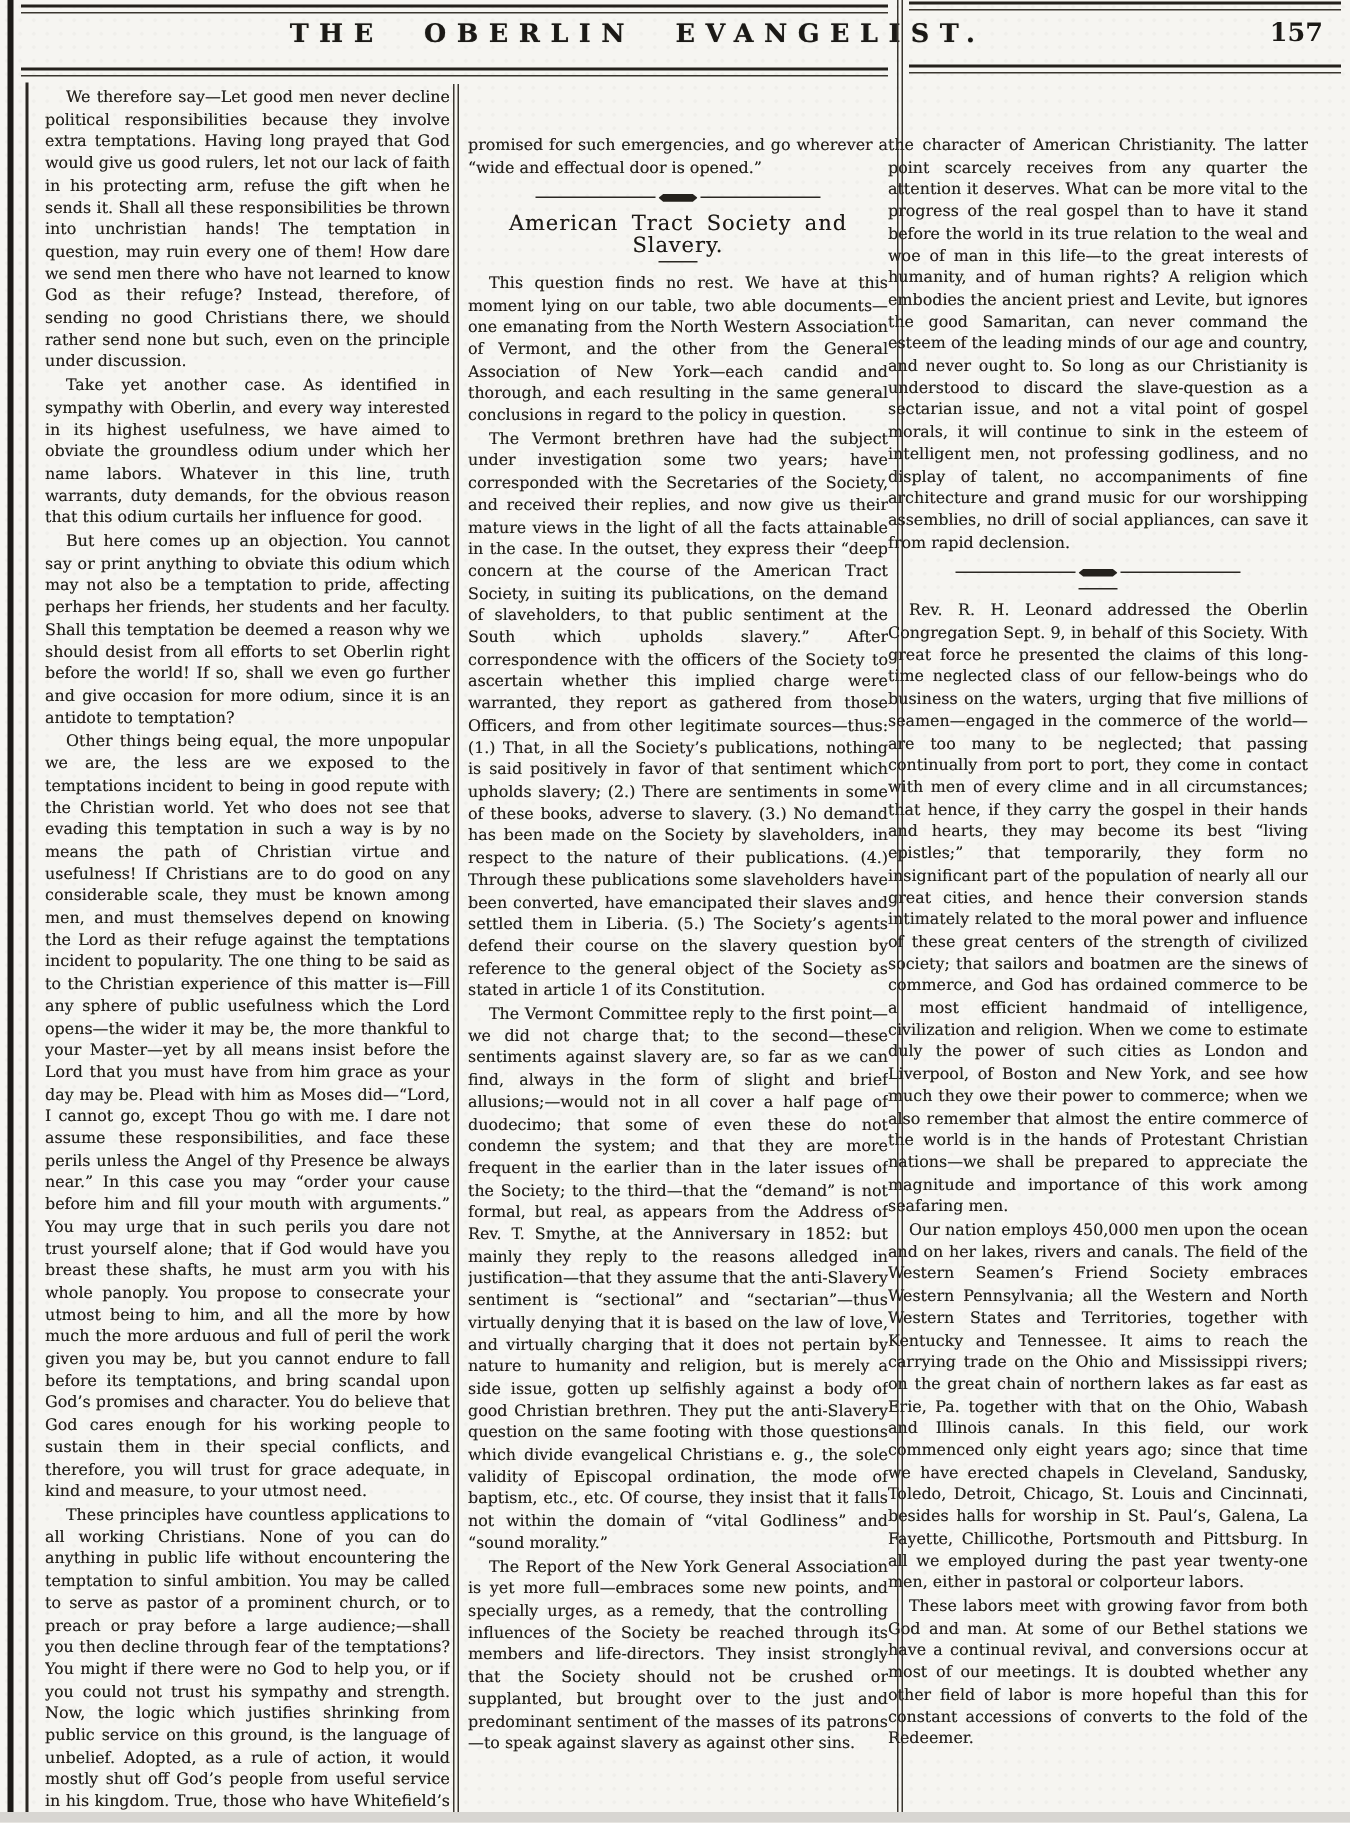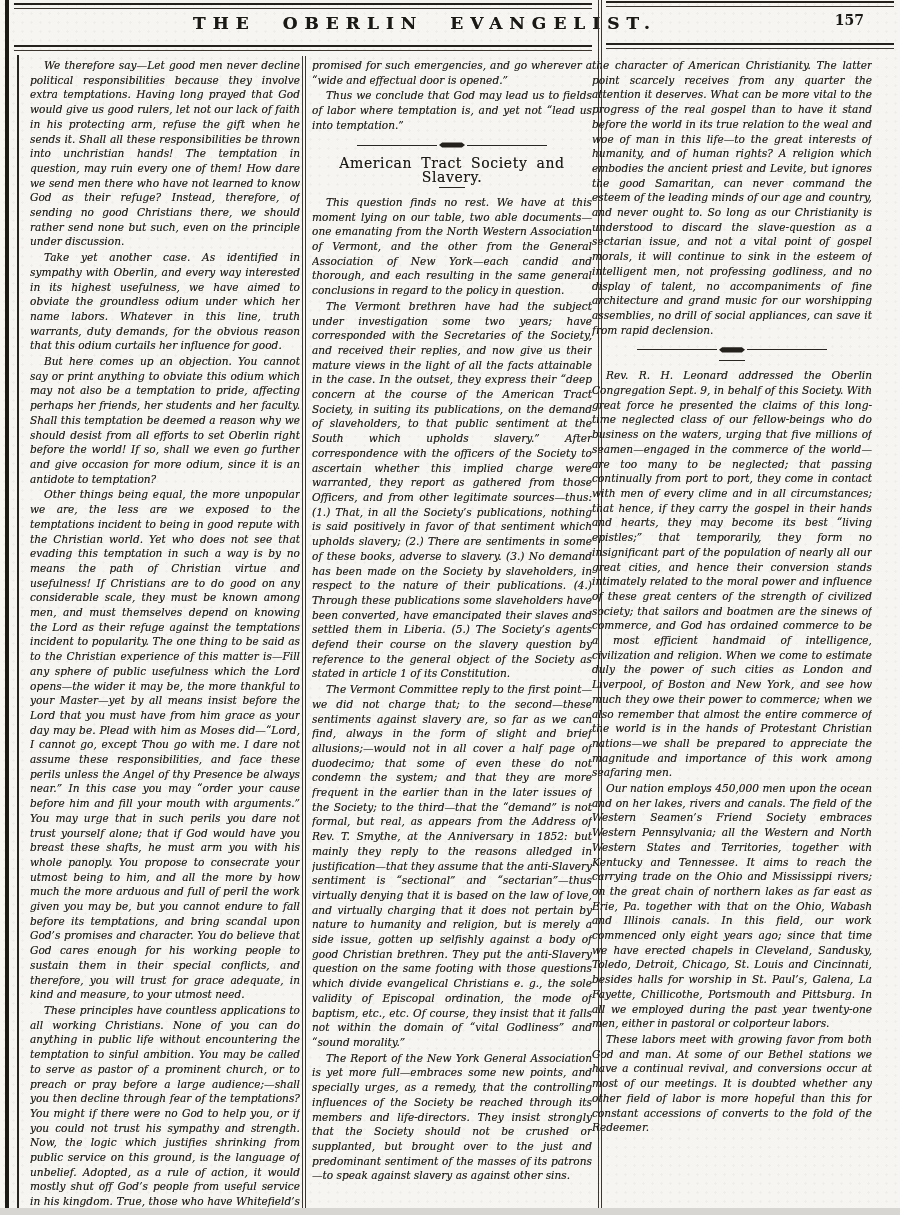--- a/index.html
+++ b/index.html
@@ -16,22 +16,22 @@
   }
   .masthead {
     position:absolute; left:20px; top:13px; width:810px;
     text-align:center;
     font-size:17px; font-weight:bold;
     letter-spacing:7px; word-spacing:14px;
     color:#1b1916;
     text-shadow:0 0 0.5px rgba(20,18,15,0.6);
   }
   .page-number {
-    position:absolute; right:36px; top:12px;
-    font-size:14px; font-weight:bold; color:#1b1916;
+    position:absolute; right:18px; top:12px;
+    font-size:17px; font-weight:bold; color:#1b1916;
   }
   .rule-double {
     position:absolute; height:3px;
     border-top:2px solid #24211c;
     border-bottom:1px solid #3a362f;
   }
   .r-top-left   { left:14px;  top:3px;  width:578px; }
   .r-top-right  { left:606px; top:1px;  width:288px; }
   .r-mid-left   { left:14px;  top:45px; width:578px; }
   .r-mid-right  { left:606px; top:43px; width:288px; }
@@ -54,22 +54,22 @@
     position:absolute; top:58px;
     text-align:justify;
     font-size:10.6px; line-height:14.7px;
     height:1150px; overflow:hidden;
     color:#24211c;
     text-shadow:0 0 0.35px rgba(30,26,22,0.55);
   }
   .col-1 { left:30px;  width:270px; }
   .col-2 { left:312px; width:280px; }
   .col-3 { left:592px; width:280px; }
-  .col p { margin:0 0 1px 0; text-indent:14px;font-style:italic; }
-  .col p.noindent { text-indent:0; }
+  .col p { margin:0 0 1px 0; text-indent:14px; }
+  .col p.noindent { text-indent:0;margin-top:32px; }
   .article-heading {
     margin:4px 0 2px 0;
     text-align:center;
     font-size:14px; font-weight:normal;
     letter-spacing:0.6px; word-spacing:4px;
     text-indent:0;
     color:#1d1a16;
   }
   .section-divider {
     display:flex; align-items:center; justify-content:center;
@@ -109,21 +109,20 @@
   <div class="col col-1">
     <p>We therefore say—Let good men never decline political responsibilities because they involve extra temptations.  Having long prayed that God would give us good rulers, let not our lack of faith in his protecting arm, refuse the gift when he sends it.  Shall all these responsibilities be thrown into unchristian hands!  The temptation in question, may ruin every one of them! How dare we send men there who have not learned to know God as their refuge?  Instead, therefore, of sending no good Christians there, we should rather send none but such, even on the principle under discussion.</p>
     <p>Take yet another case.  As identified in sympathy with Oberlin, and every way interested in its highest usefulness, we have aimed to obviate the groundless odium under which her name labors.  Whatever in this line, truth warrants, duty demands, for the obvious reason that this odium curtails her influence for good.</p>
     <p>But here comes up an objection.  You cannot say or print anything to obviate this odium which may not also be a temptation to pride, affecting perhaps her friends, her students and her faculty.  Shall this temptation be deemed a reason why we should desist from all efforts to set Oberlin right before the world!  If so, shall we even go further and give occasion for more odium, since it is an antidote to temptation?</p>
     <p>Other things being equal, the more unpopular we are, the less are we exposed to the temptations incident to being in good repute with the Christian world.  Yet who does not see that evading this temptation in such a way is by no means the path of Christian virtue and usefulness!  If Christians are to do good on any considerable scale, they must be known among men, and must themselves depend on knowing the Lord as their refuge against the temptations incident to popularity.  The one thing to be said as to the Christian experience of this matter is—Fill any sphere of public usefulness which the Lord opens—the wider it may be, the more thankful to your Master—yet by all means insist before the Lord that you must have from him grace as your day may be.  Plead with him as Moses did—“Lord, I cannot go, except Thou go with me.  I dare not assume these responsibilities, and face these perils unless the Angel of thy Presence be always near.”  In this case you may “order your cause before him and fill your mouth with arguments.”  You may urge that in such perils you dare not trust yourself alone; that if God would have you breast these shafts, he must arm you with his whole panoply.  You propose to consecrate your utmost being to him, and all the more by how much the more arduous and full of peril the work given you may be, but you cannot endure to fall before its temptations, and bring scandal upon God’s promises and character.  You do believe that God cares enough for his working people to sustain them in their special conflicts, and therefore, you will trust for grace adequate, in kind and measure, to your utmost need.</p>
     <p>These principles have countless applications to all working Christians.  None of you can do anything in public life without encountering the temptation to sinful ambition.  You may be called to serve as pastor of a prominent church, or to preach or pray before a large audience;—shall you then decline through fear of the temptations?  You might if there were no God to help you, or if you could not trust his sympathy and strength. Now, the logic which justifies shrinking from public service on this ground, is the language of unbelief.  Adopted, as a rule of action, it would mostly shut off God’s people from useful service in his kingdom.  True, those who have Whitefield’s power with men, need Whitefield’s power with God also—else their fall is as signal as their rise is splendid.  They must have great simplicity of character—but one eye, and that on God and God’s work—else the torrents of human applause sweep them from their moorings in God.  But who does not see that the Christian’s aim should be, not to run from dangers that are simply incidental to duty and eminent service for the Lord—but rather to cast himself on the grace</p>
   </div>
 
   <div class="col col-2">
     <p class="noindent">promised for such emergencies, and go wherever a “wide and effectual door is opened.”</p>
-    <p>Thus we conclude that God may lead us to fields of labor where temptation is, and yet not “lead us into temptation.”</p>
 
     <div class="section-divider">
       <span class="line"></span>
       <span class="diamond"></span>
       <span class="line"></span>
     </div>
 
     <h2 class="article-heading">American Tract Society and Slavery.</h2>
     <div class="heading-underline"></div>
 

